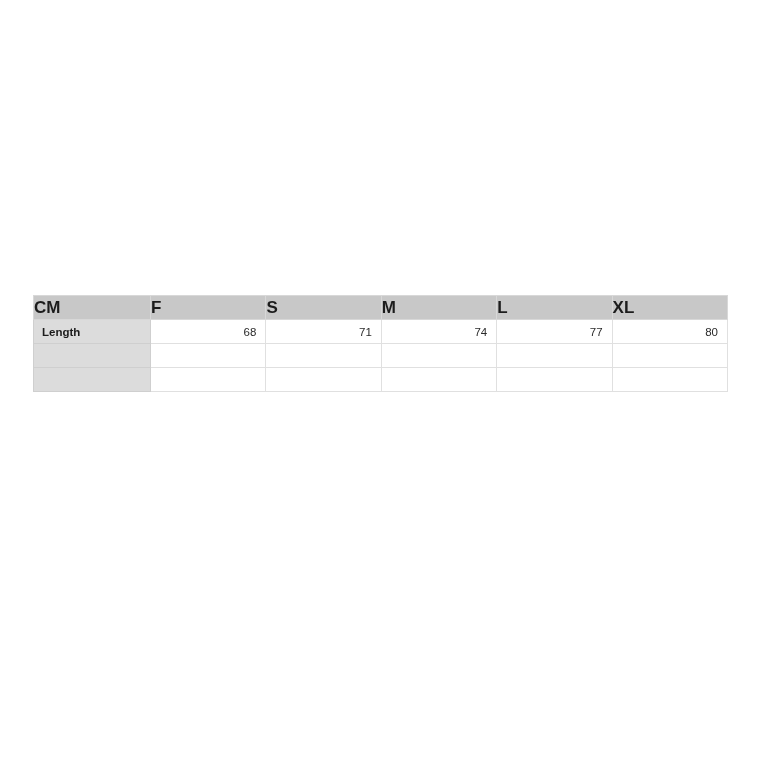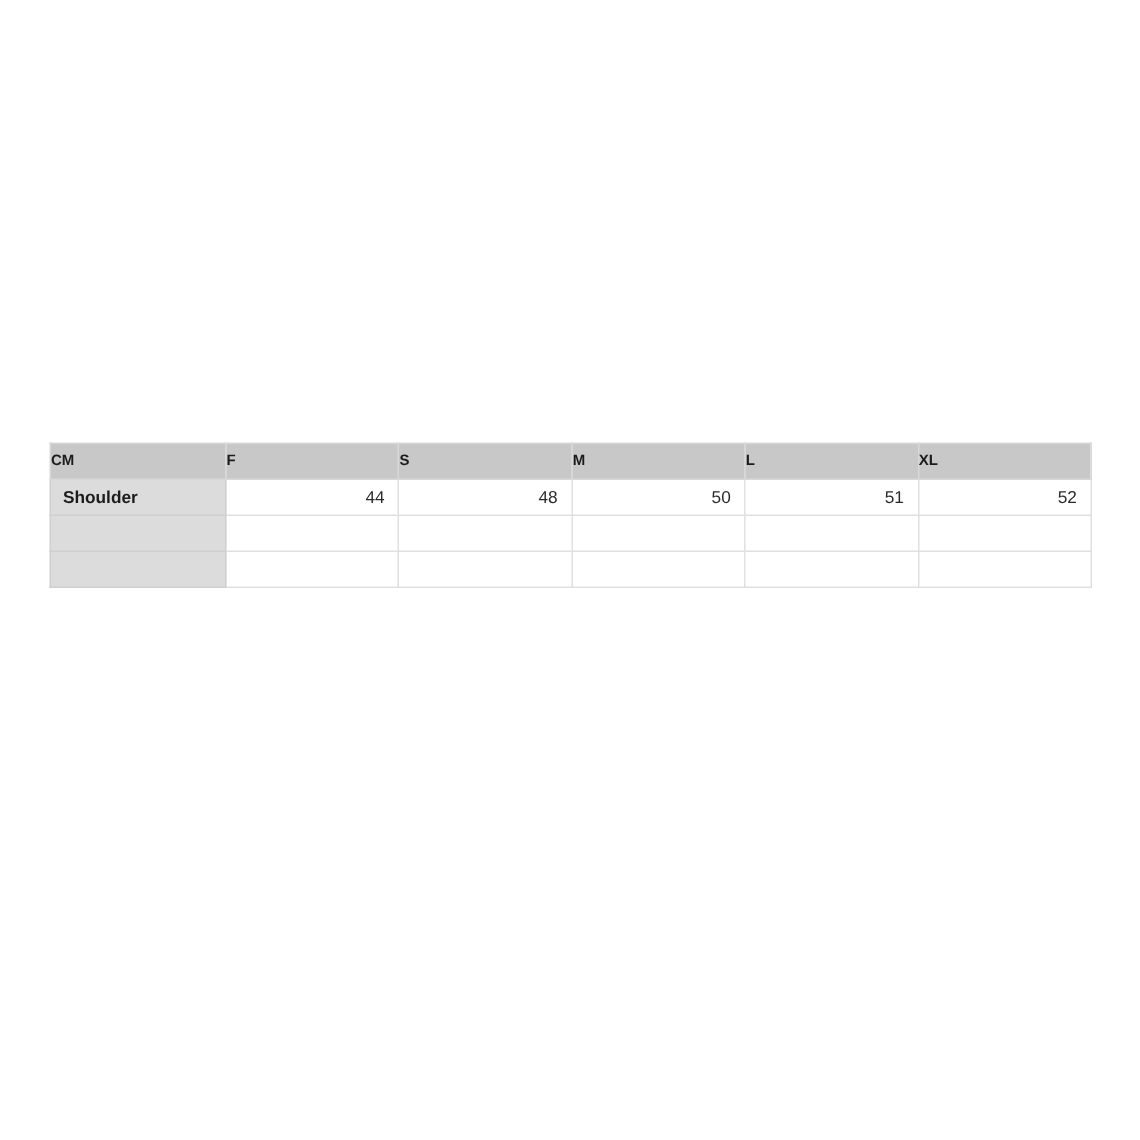--- a/index.html
+++ b/index.html
@@ -43,21 +43,21 @@
     box-sizing: border-box;
   }
   
   thead th {
     background: #c8c8c8;
     font-weight: bold;
     text-align: left;
     padding: 0 8px;
     height: 25px;
     color: #1c1c1c;
-    font-size: 10px;
+    font-size: 17px;
     border: 1px solid #c0c0c0;
   }
   
   tbody td.row-label {
     background: #dcdcdc;
     font-weight: bold;
     text-align: left;
     padding: 0 8px;
     color: #1c1c1c;
     font-size: 11.5px;
@@ -98,26 +98,26 @@
           <th>CM</th>
           <th>F</th>
           <th>S</th>
           <th>M</th>
           <th>L</th>
           <th>XL</th>
         </tr>
       </thead>
       <tbody>
         <tr>
-          <td class="row-label">Shoulder</td>
-          <td class="value">44</td>
-          <td class="value">48</td>
-          <td class="value">50</td>
-          <td class="value">51</td>
-          <td class="value">52</td>
+          <td class="row-label">Length</td>
+          <td class="value">68</td>
+          <td class="value">71</td>
+          <td class="value">74</td>
+          <td class="value">77</td>
+          <td class="value">80</td>
         </tr>
         <tr class="empty">
           <td class="row-label"></td>
           <td class="value"></td>
           <td class="value"></td>
           <td class="value"></td>
           <td class="value"></td>
           <td class="value"></td>
         </tr>
         <tr class="empty">

